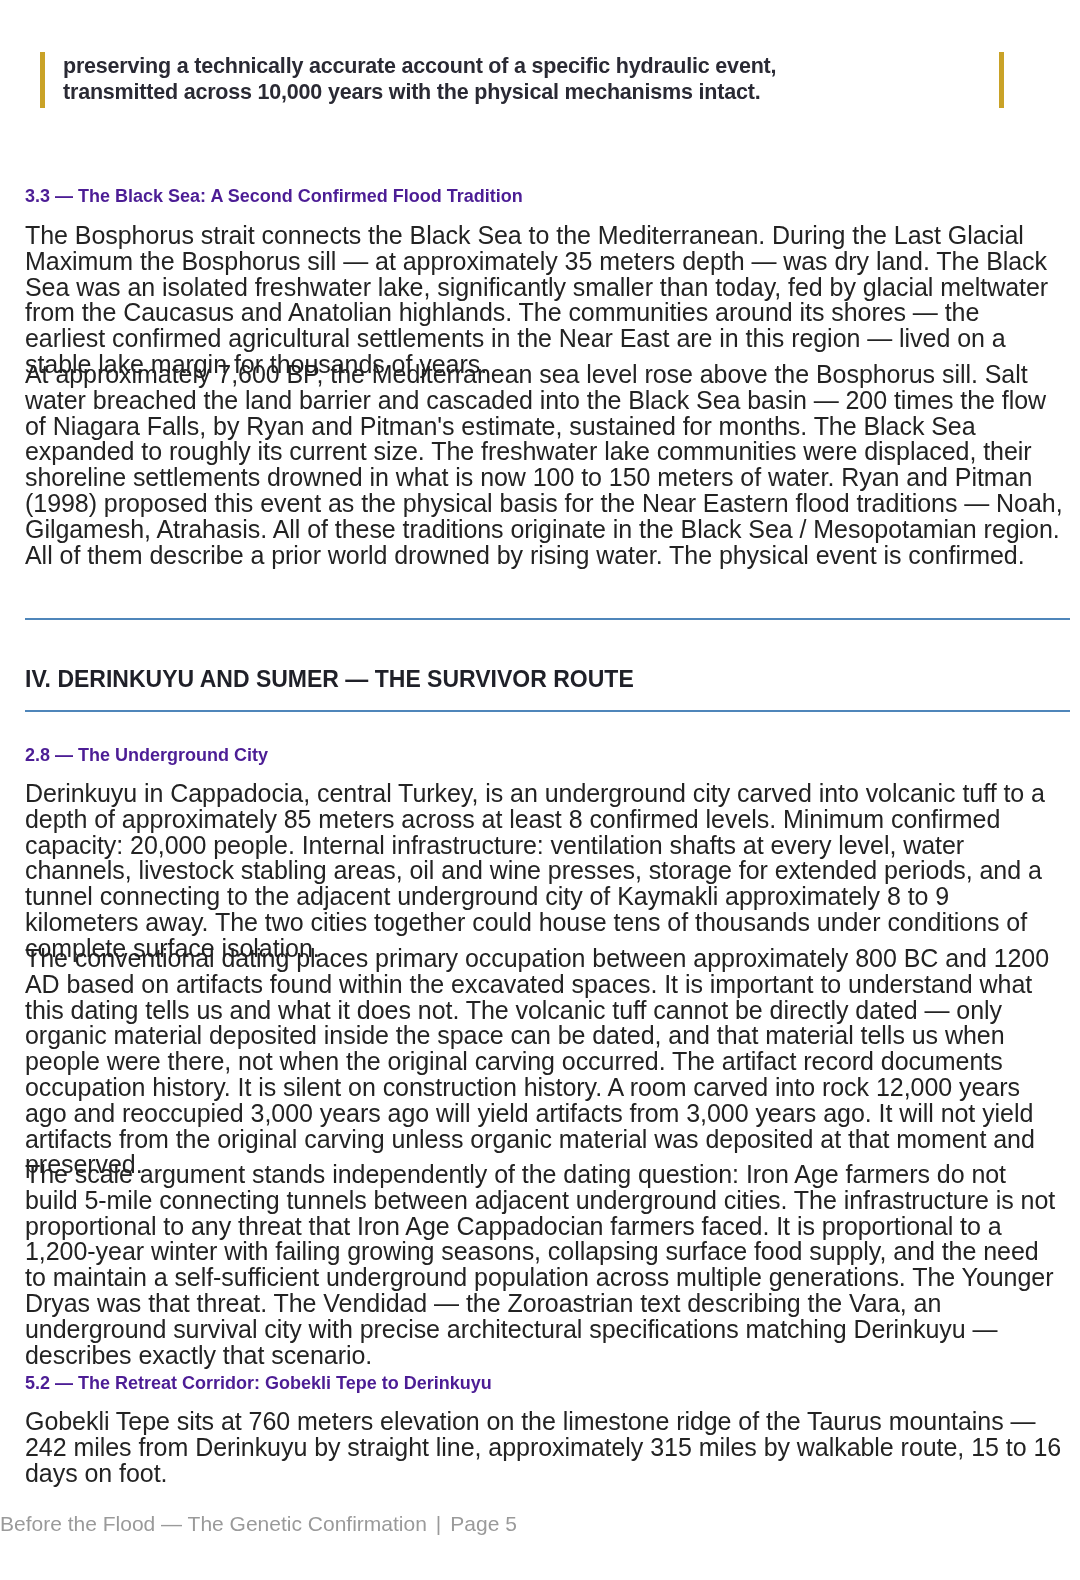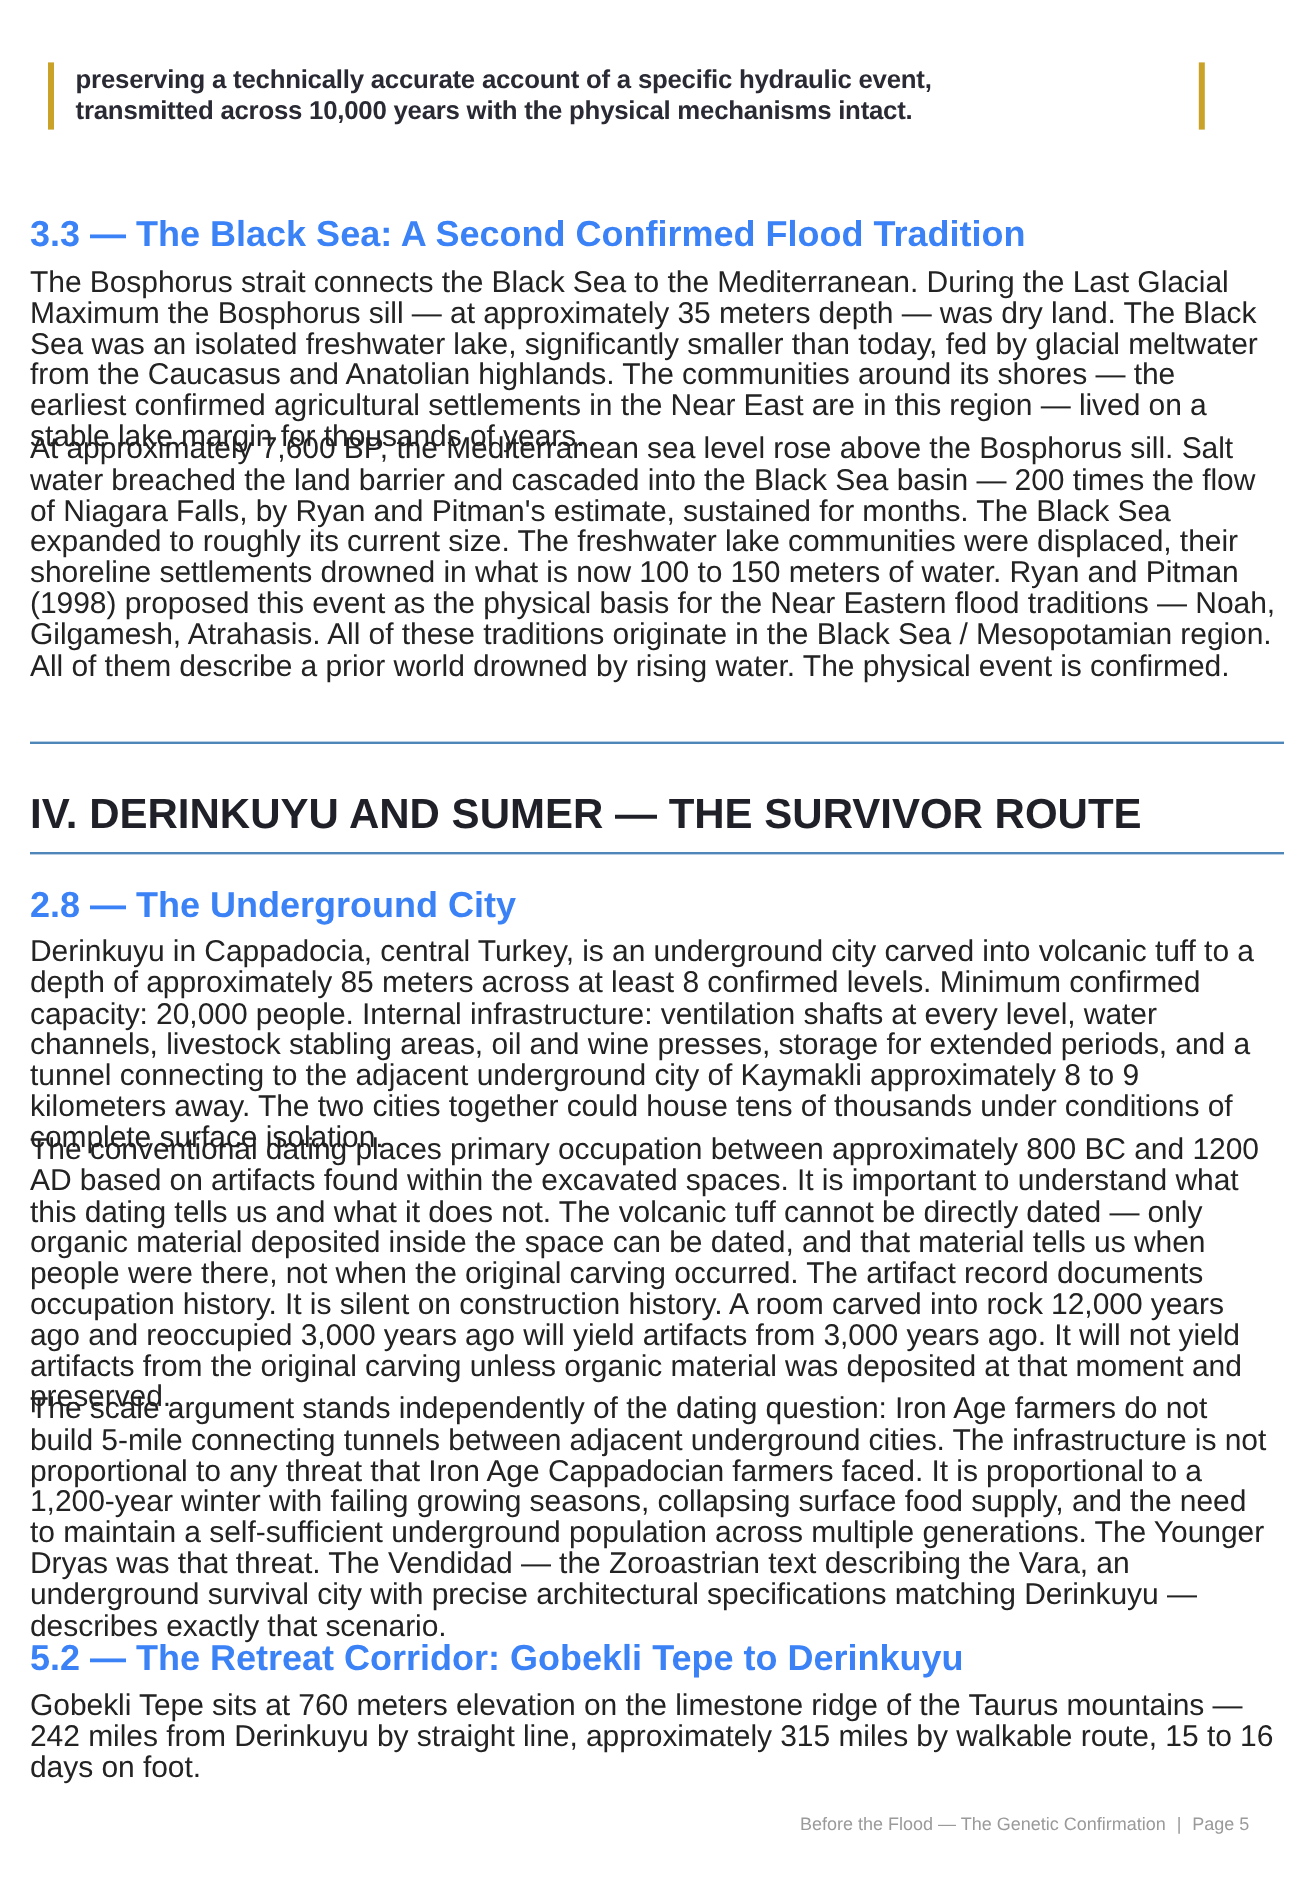--- a/index.html
+++ b/index.html
@@ -48,23 +48,23 @@
       font-size: 21.5px;
       line-height: 26px;
       font-weight: bold;
       color: #2a2a34;
       letter-spacing: -0.2px;
     }
     h3.subhead {
       position: absolute;
       left: 0;
       margin: 0;
-      font-size: 30px;
+      font-size: 18px;
       font-weight: bold;
-      color: #3b82f6;
+      color: #4c1d95;
       line-height: 30px;
       white-space: nowrap;
     }
     p.body {
       position: absolute;
       left: 0;
       margin: 0;
       width: 1040px;
       font-size: 25px;
       line-height: 25.8px;
@@ -75,33 +75,33 @@
       position: absolute;
       left: 0;
       width: 1045px;
       height: 2px;
       background: #4f86ba;
     }
     h2.section {
       position: absolute;
       left: 0;
       margin: 0;
-      font-size: 35px;
+      font-size: 23px;
       font-weight: bold;
       color: #1f2028;
       line-height: 36px;
       white-space: nowrap;
     }
     .footer {
       position: absolute;
       left: 0;
       top: 1512px;
       width: 1041px;
-      text-align: right;
-      font-size: 15px;
+      text-align: left;
+      font-size: 21px;
       color: #9a9a9a;
     }
     .footer .sep {
       margin: 0 9px;
     }
   </style>
 </head>
 <body>
 
 <div class="quote">

